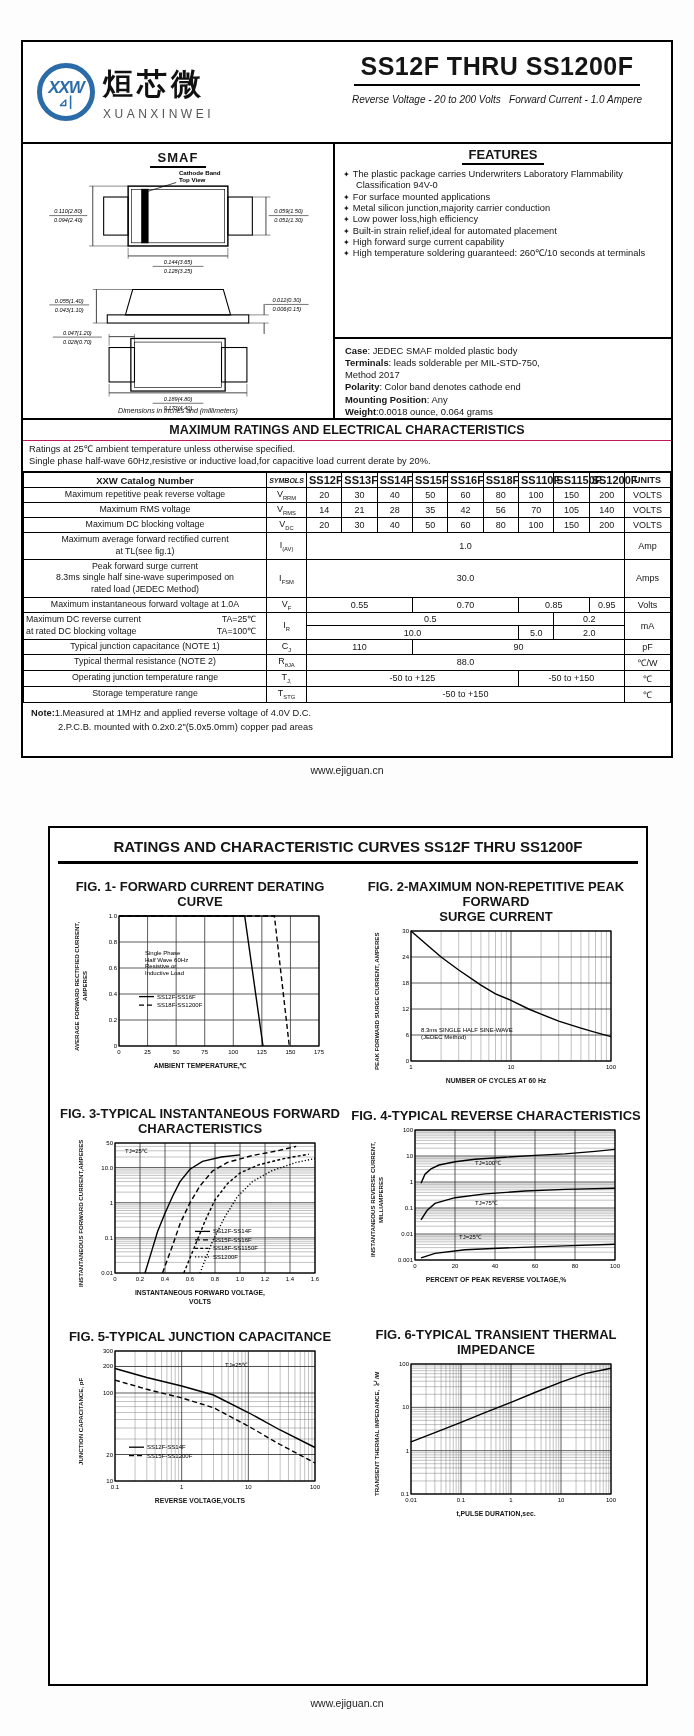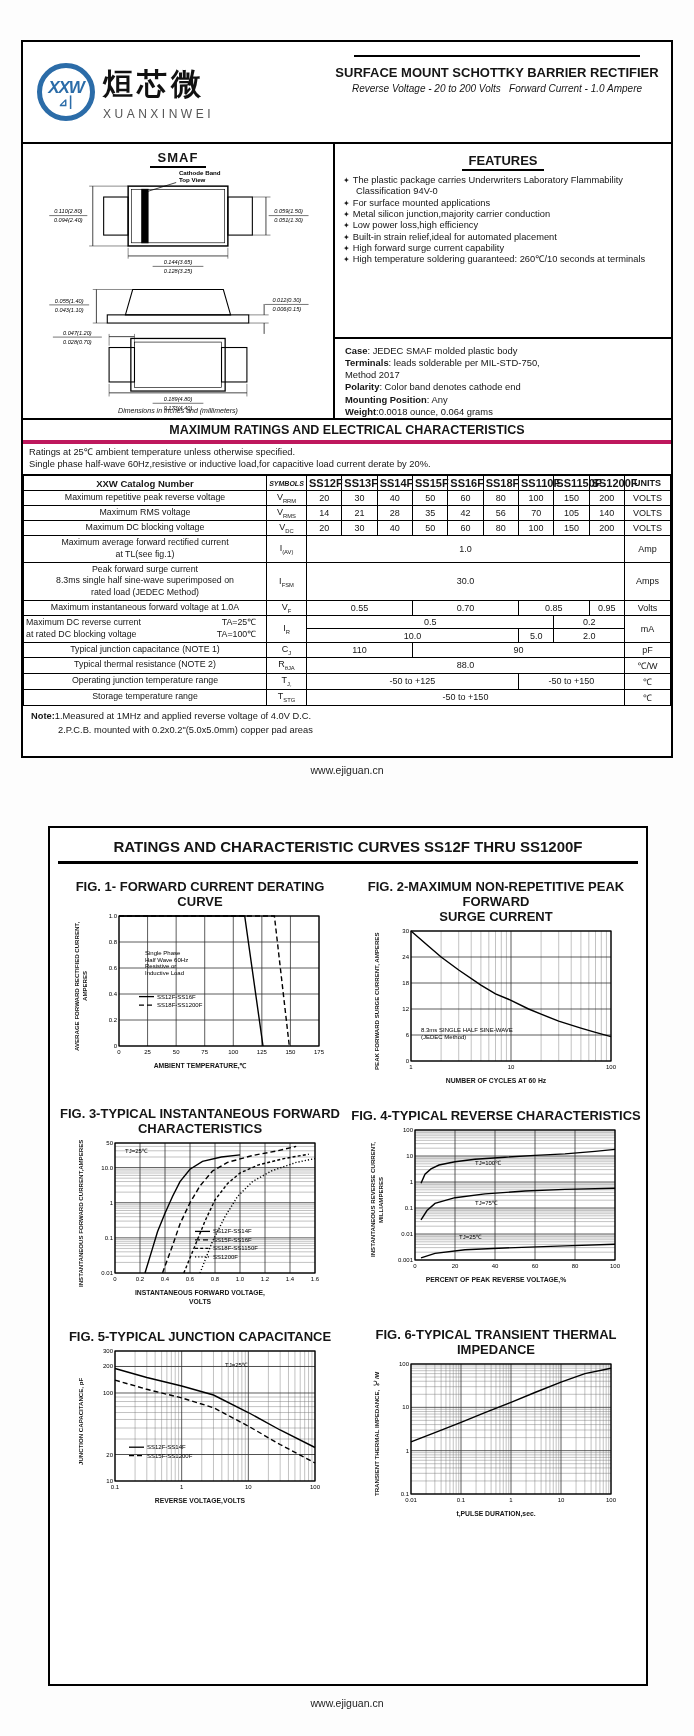--- a/index.html
+++ b/index.html
@@ -23,30 +23,30 @@
   .doc-subtitle { font-size:13px; font-weight:bold; }
   .doc-tagline { font-size:10px; font-style:italic; margin-top:3px; }
   
   .p1-mid { display:flex; height:276px; border-bottom:2px solid #000; }
   .pkg-col { width:312px; border-right:2px solid #000; text-align:center; position:relative; }
   .pkg-title { display:inline-block; font-size:13px; font-weight:bold; border-bottom:2px solid #000;
                padding:0 8px 1px; margin-top:6px; letter-spacing:1px; }
   .pkg-svg { display:block; margin:0 auto; }
   .pkg-caption { font-size:7px; font-style:italic; position:absolute; bottom:4px; width:100%; text-align:center; }
   .feat-col { flex:1; display:flex; flex-direction:column; }
-  .features { border-bottom:2px solid #000; padding:7px 8px 4px; height:211px; }
+  .features { border-bottom:2px solid #000; padding:1px 8px 4px; height:211px; }
   .sec-head { text-align:center; margin-bottom:4px; }
   .sec-head span { display:inline-block; font-size:13px; font-weight:bold; border-bottom:2px solid #000; padding:0 6px 1px; }
   ul.feat-list { list-style:none; font-size:9.3px; line-height:1.22; }
   ul.feat-list li { padding-left:13px; text-indent:-13px; }
   .bullet { margin-right:3px; font-size:8px; }
   .mech { padding:6px 10px 0; font-size:9.4px; line-height:1.3; }
   .mech-line b { font-weight:bold; }
   
-  .ratings-bar { border-bottom:4px solid #be185d; text-align:center; font-size:12.5px; font-weight:bold; padding:3px 0; }
+  .ratings-bar { border-bottom:1px solid #be185d; text-align:center; font-size:12.5px; font-weight:bold; padding:3px 0; }
   .ratings-notes { font-size:9.3px; padding:3px 6px 4px; line-height:1.25; border-bottom:1px solid #000; }
   table.ratings { border-collapse:collapse; width:100%; table-layout:fixed; }
   table.ratings col.c-param { width:243px; } table.ratings col.c-sym { width:40px; }
   table.ratings col.c-unit { width:46px; }
   table.ratings th, table.ratings td { border:1px solid #000; padding:1px 2px; text-align:center; vertical-align:middle; }
   th.h-param { text-align:left; font-size:9.5px; font-weight:bold; padding-left:4px; }
   th.h-sym { font-size:7px; font-style:italic; font-weight:bold; }
   th.h-dev { font-size:11px; font-weight:bold; padding:3px 0; }
   th.h-unit { font-size:9px; font-weight:bold; }
   td { font-size:9px; }
@@ -86,22 +86,22 @@
       <div class="logo-circle">
         <div class="logo-letters">XXW</div>
         <div class="logo-diode">⊿⎮</div>
       </div>
       <div class="logo-texts">
         <div class="logo-cn">烜芯微</div>
         <div class="logo-en">XUANXINWEI</div>
       </div>
     </div>
     <div class="title-box">
+      <div class="doc-title">SS12F THRU SS1200F</div>
       <div class="title-underline"></div>
-      <div class="doc-subtitle">SURFACE MOUNT SCHOTTKY BARRIER RECTIFIER</div>
       <div class="doc-tagline">Reverse Voltage - 20 to 200 Volts&nbsp;&nbsp;&nbsp;Forward Current - 1.0 Ampere</div>
     </div>
   </div>
 
   <div class="p1-mid">
     <div class="pkg-col">
       <div class="pkg-title">SMAF</div>
       <svg class="pkg-svg" width="272" viewBox="0 0 300 268">
         <g stroke="#000" fill="none">
 

